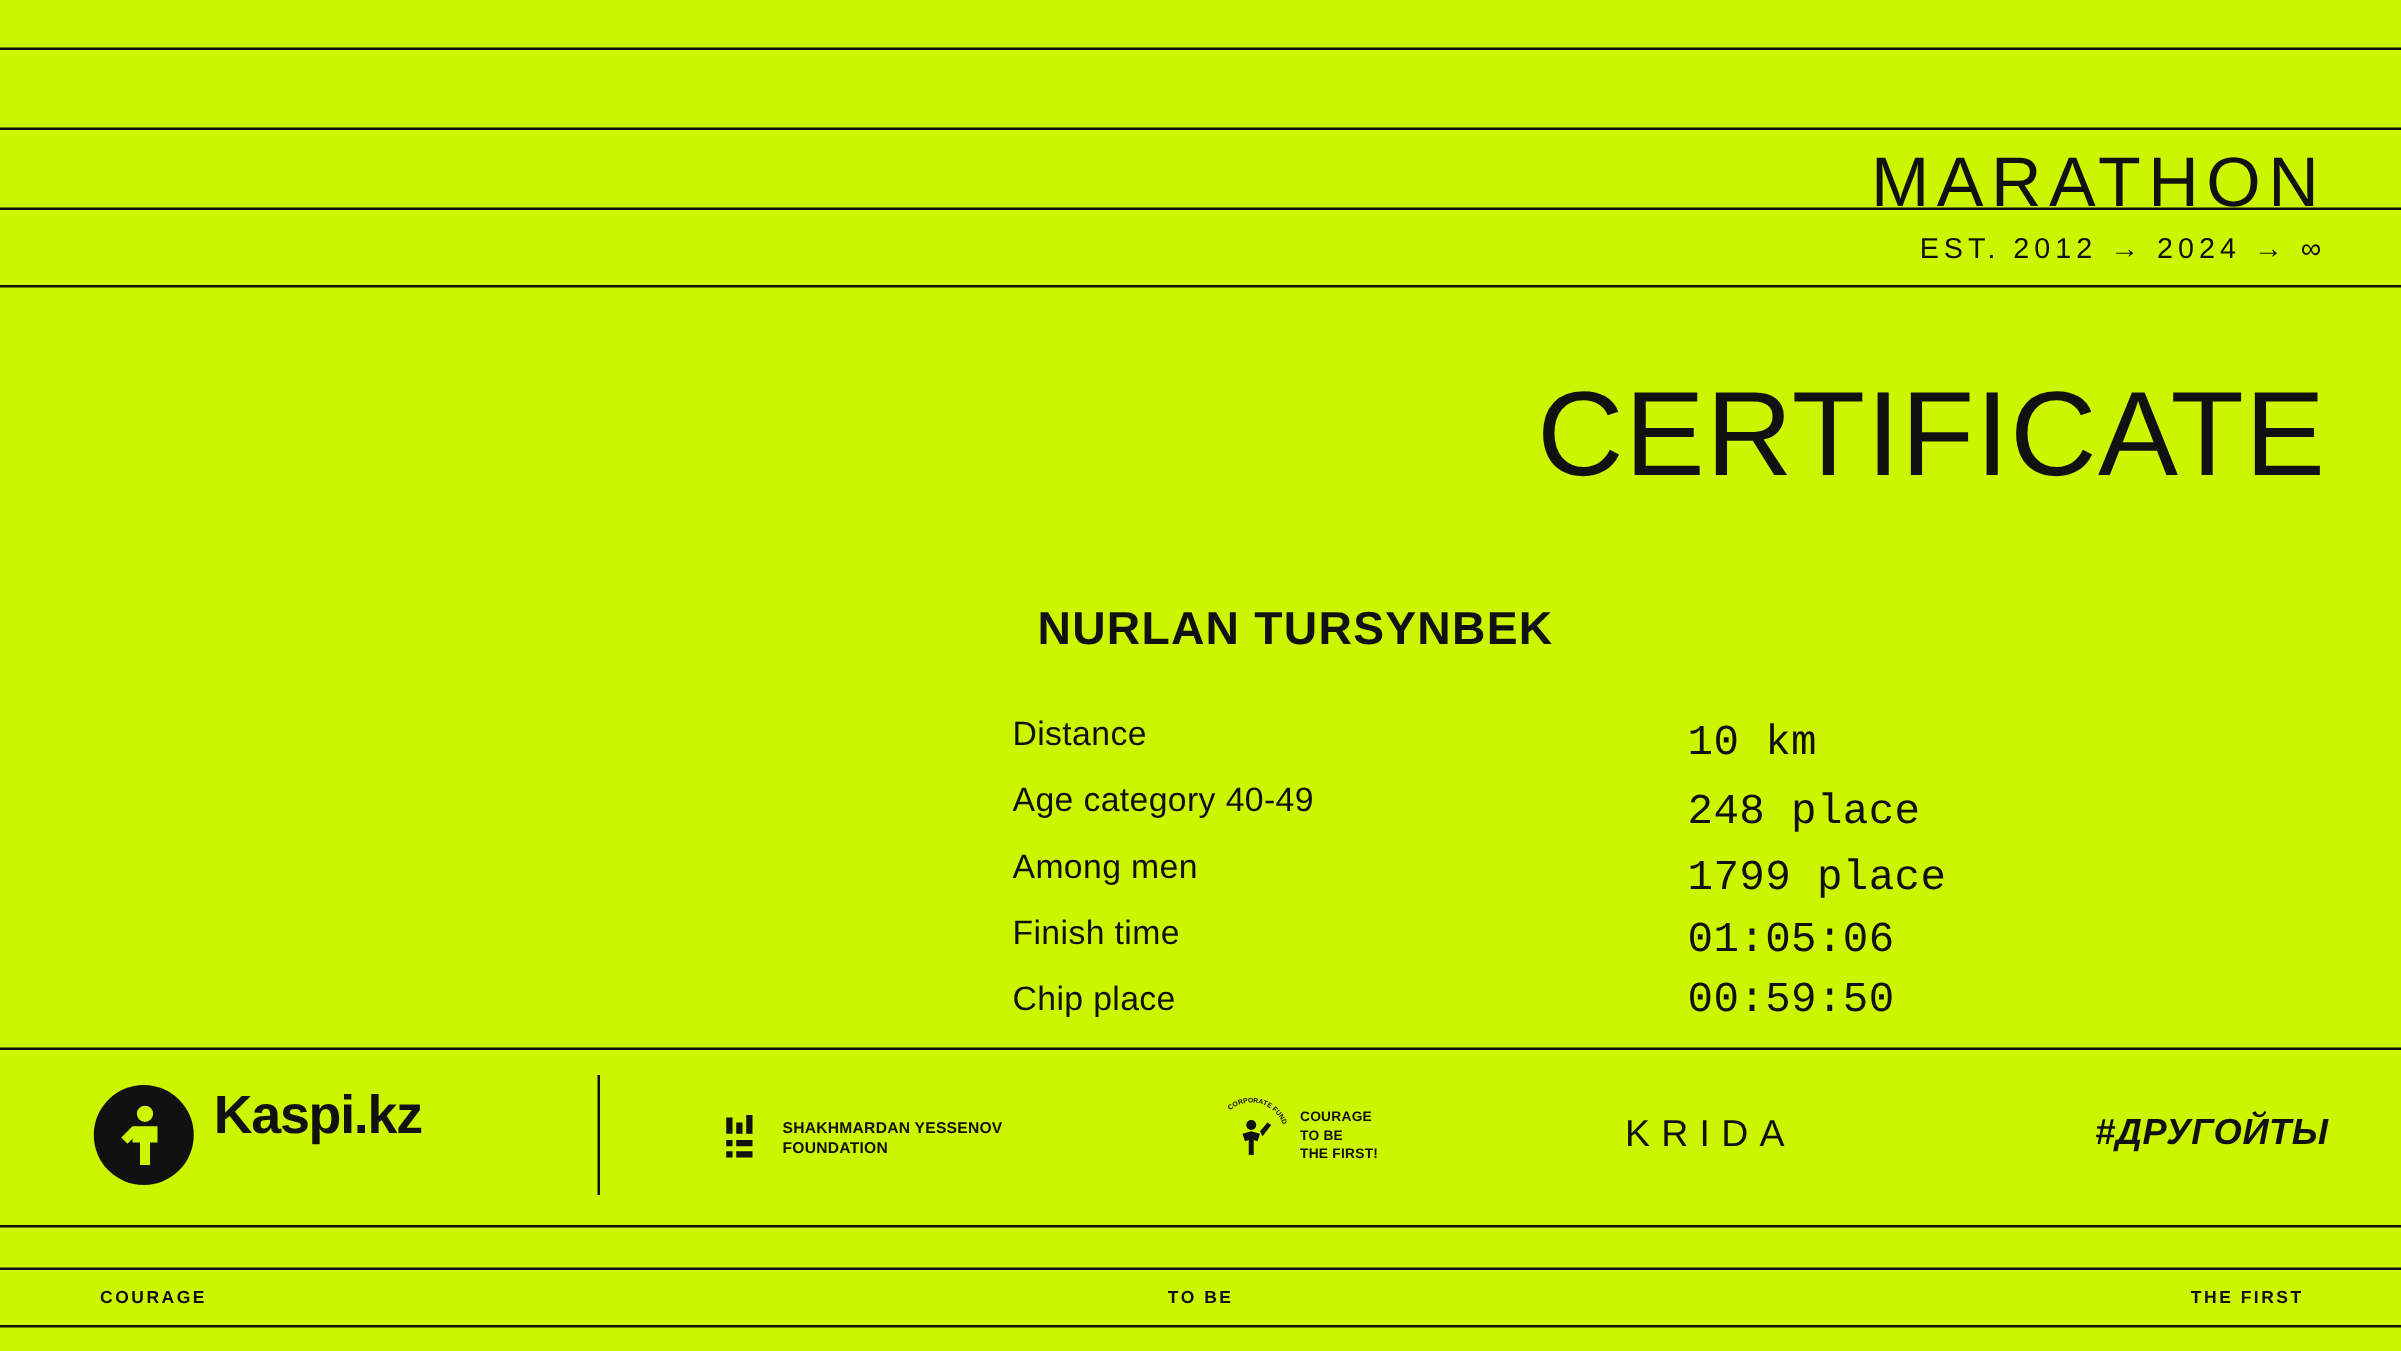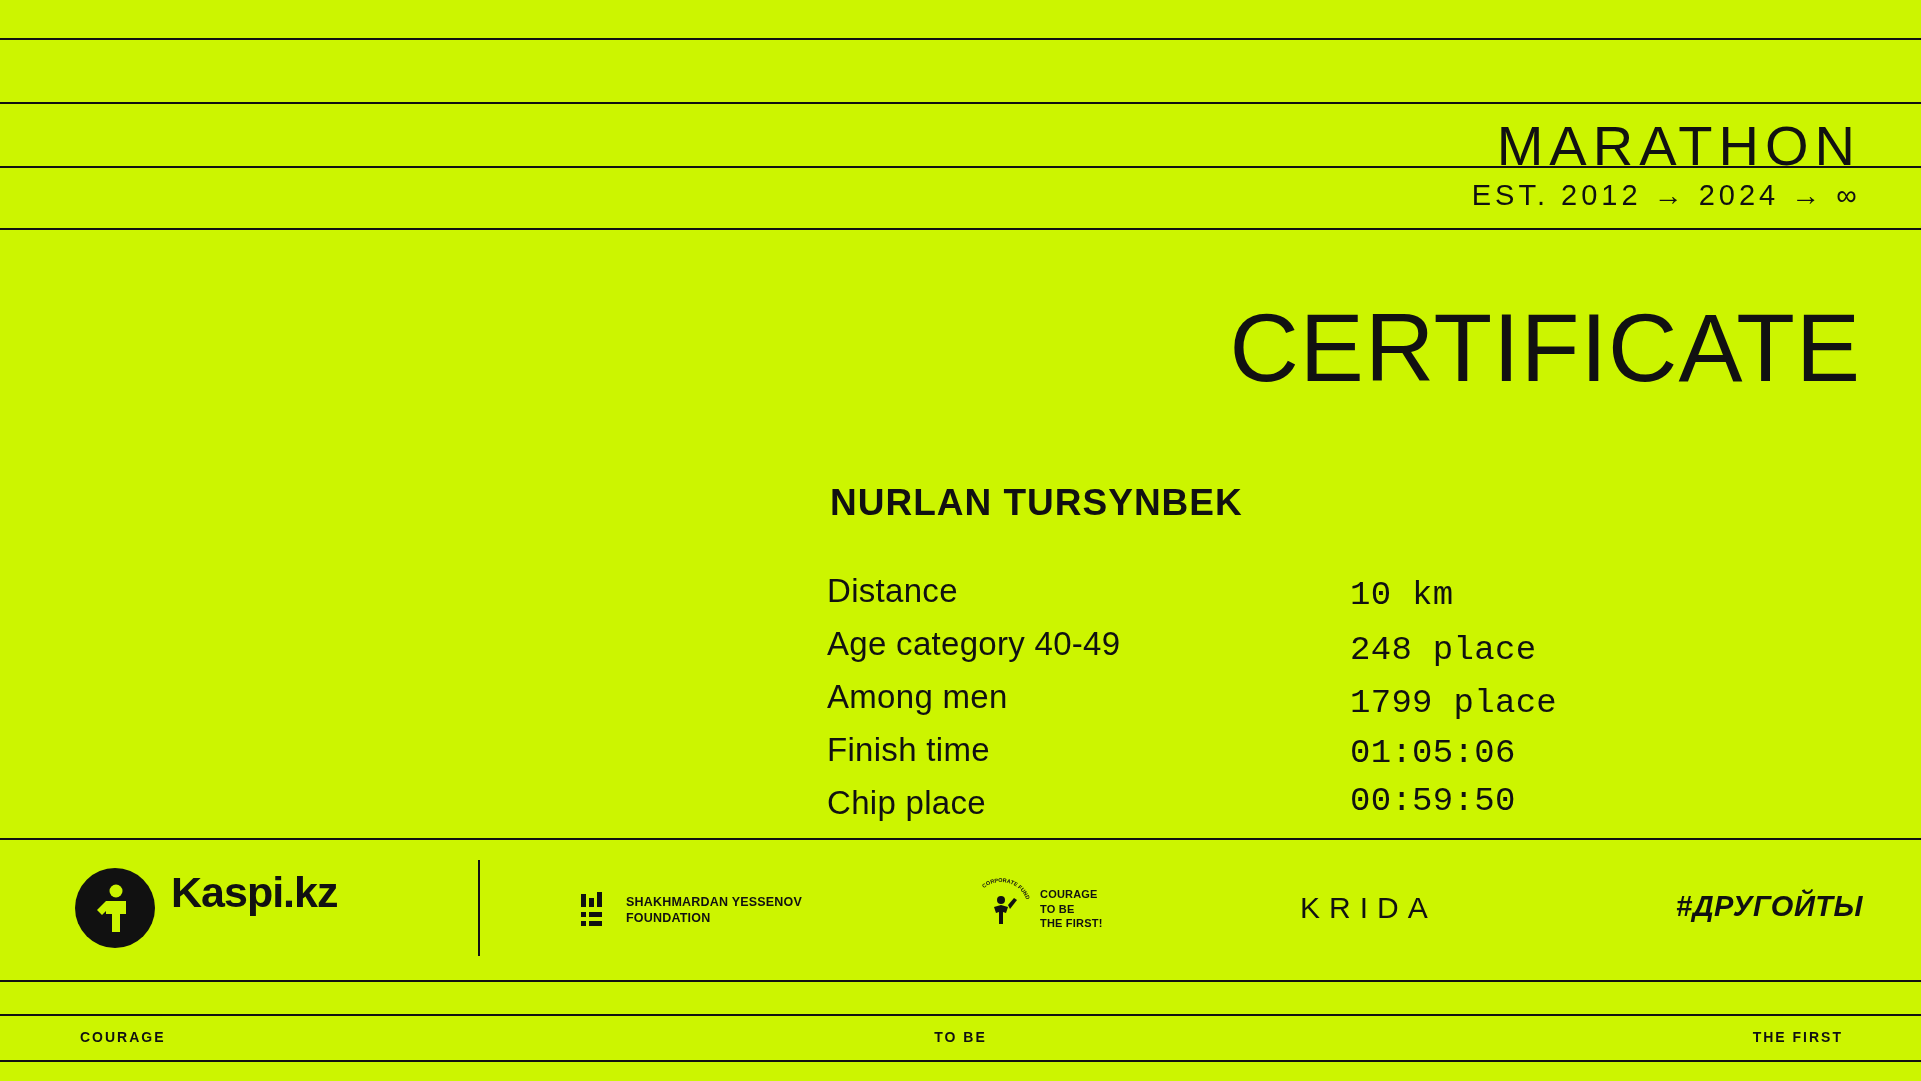--- a/index.html
+++ b/index.html
@@ -58,21 +58,21 @@
     letter-spacing: 6px;
     font-weight: 400;
     line-height: 1;
     white-space: nowrap;
   }
   .est {
     position: absolute;
     right: 60px;
     top: 228px;
     transform: translateY(-100%) translateY(-16px);
-    font-size: 29px;
+    font-size: 23px;
     letter-spacing: 4px;
     white-space: nowrap;
   }
 
   
   .title {
     position: absolute;
     right: 60px;
     top: 300px;
     font-size: 96px;
@@ -97,22 +97,22 @@
     left: 810px;
     top: 572px;
     width: 1050px;
   }
   .row {
     position: relative;
     height: 53px;
   }
   .row .label {
     position: absolute;
-    left: 17px;
-    font-size: 33px;
+    left: 0;
+    font-size: 27px;
     letter-spacing: .3px;
     white-space: nowrap;
   }
   .row .value {
     position: absolute;
     left: 540px;
     font-size: 34px;
     letter-spacing: .3px;
     white-space: nowrap;
     font-family: Liberation Mono, monospace;

